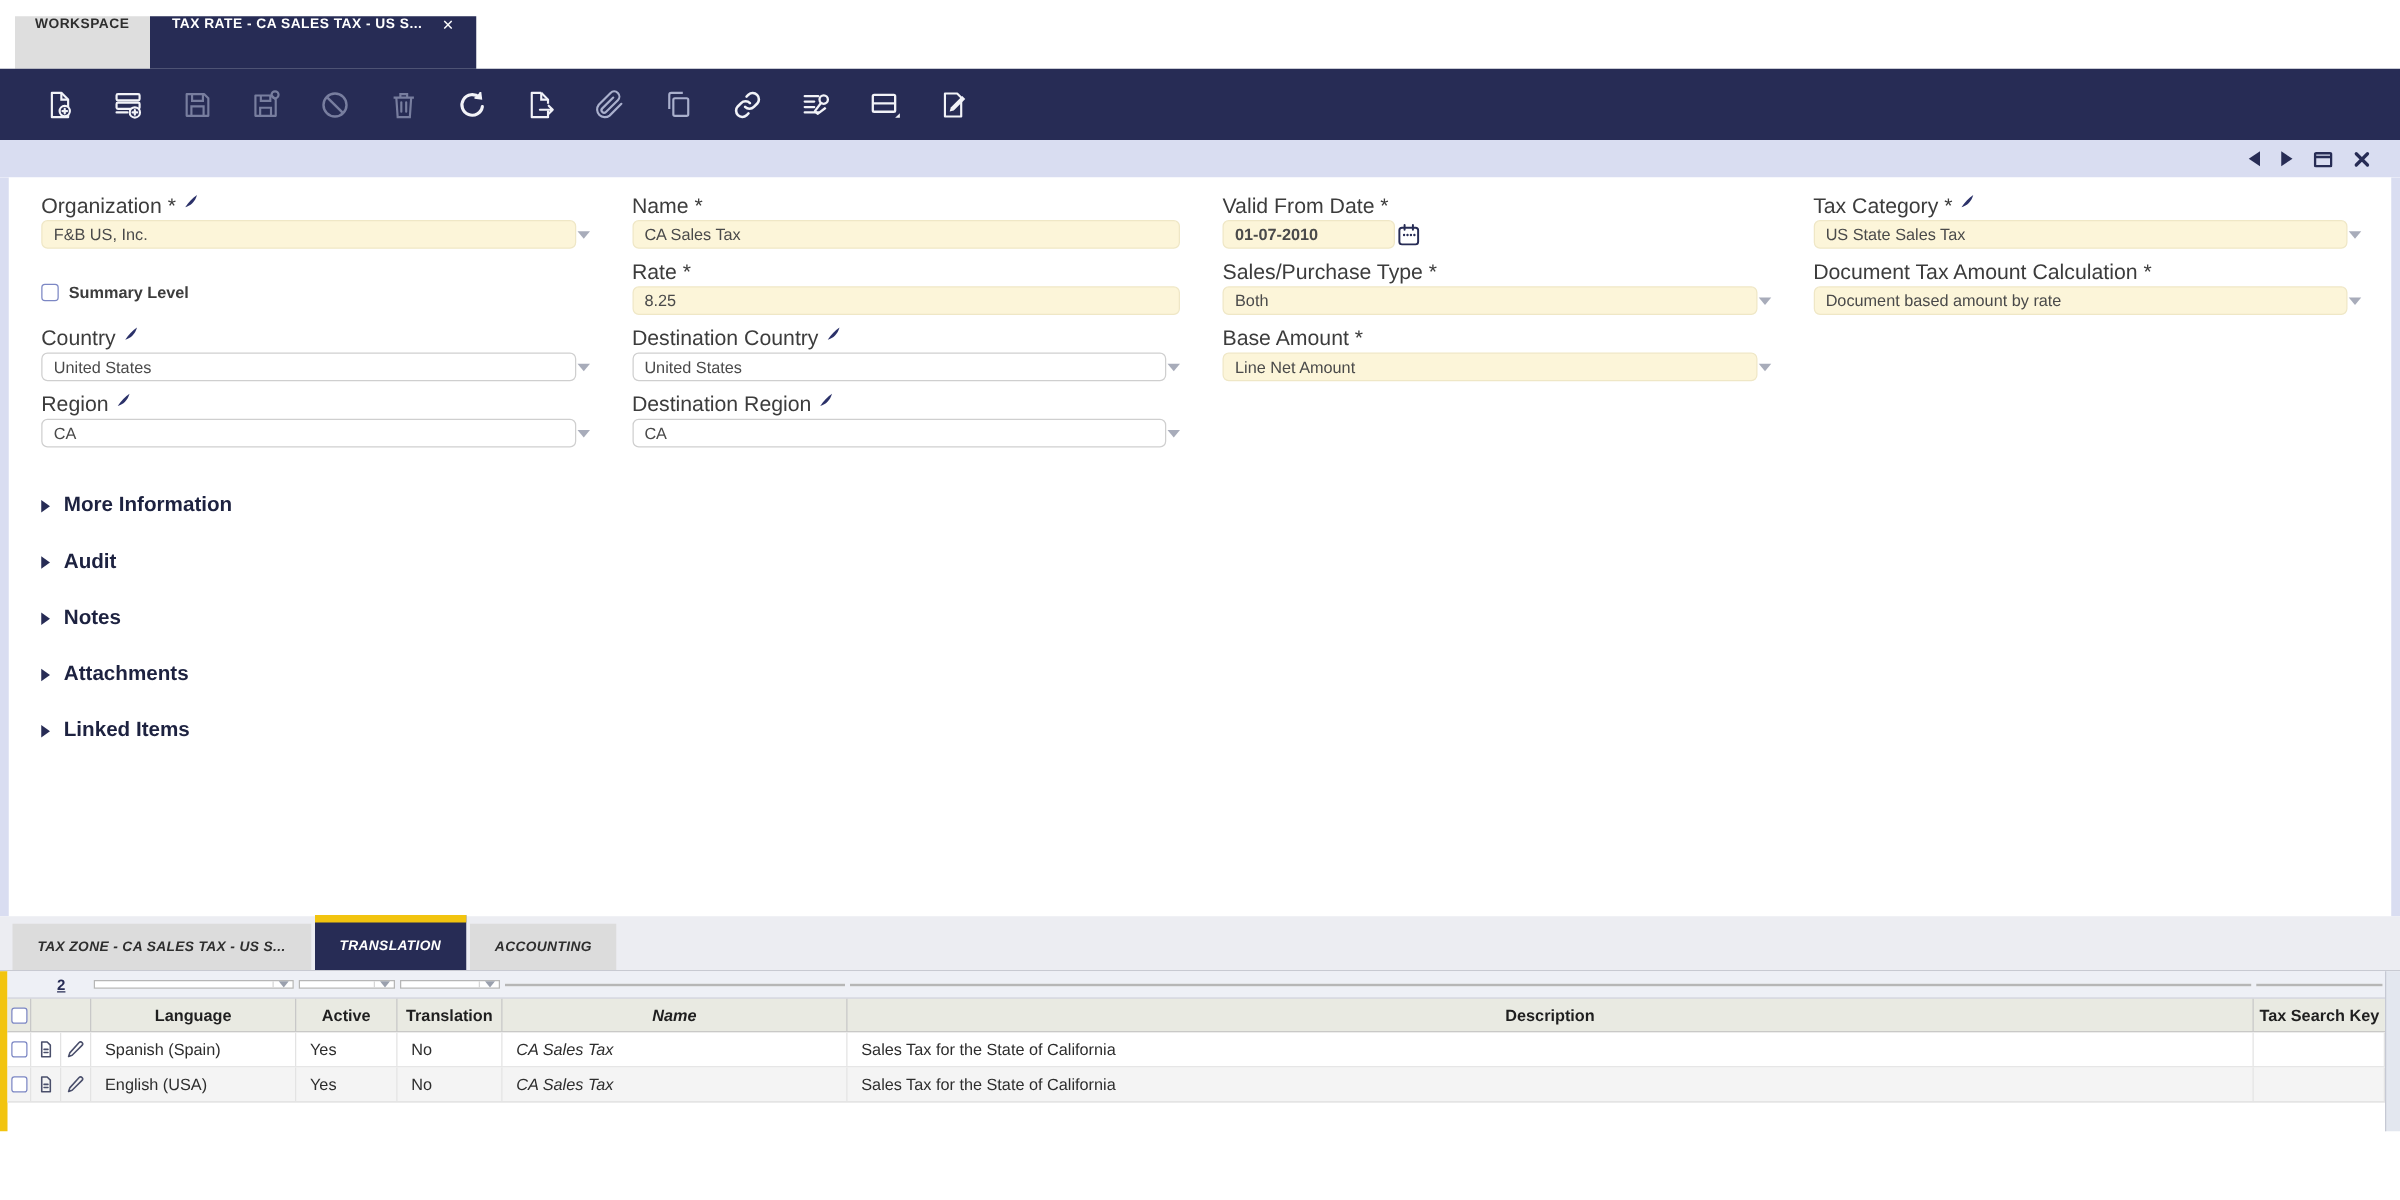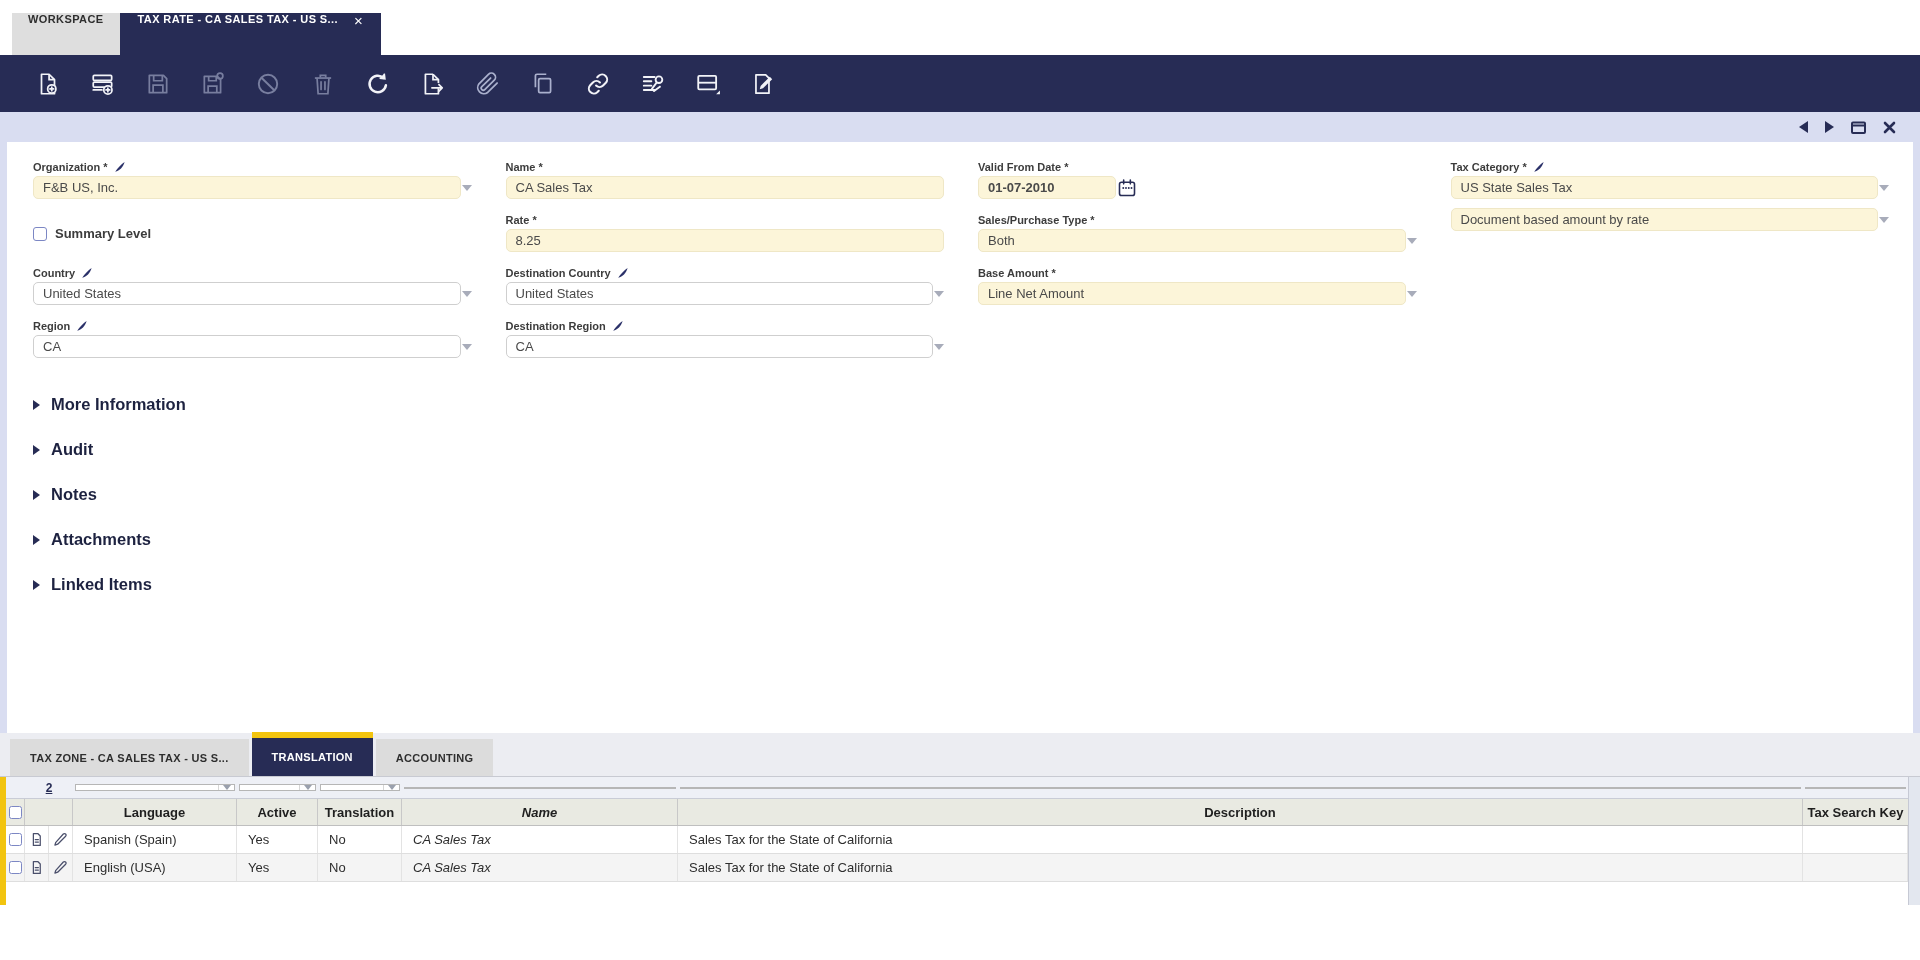--- a/index.html
+++ b/index.html
@@ -23,37 +23,37 @@
   .recband { height:30px; background:#d9ddf1; display:flex; align-items:center; justify-content:flex-end; padding-right:24px; gap:17px; flex:none; }
   .navtri { width:0; height:0; border-top:6px solid transparent; border-bottom:6px solid transparent; cursor:pointer; }
   .navtri.prev { border-right:9px solid #272c55; }
   .navtri.next { border-left:9px solid #272c55; }
   .recicon { color:#272c55; display:flex; align-items:center; cursor:pointer; }
 
   
   .formpanel { height:591px; background:#fff; border-left:7px solid #d9ddf1; border-right:7px solid #d9ddf1; padding:13px 24px 0 26px; flex:none; }
   .fgrid { display:grid; grid-template-columns:repeat(4,1fr); column-gap:34px; row-gap:9px; }
   .fblock { display:flex; flex-direction:column; min-width:0; }
-  .flabel { font-size:11px; font-weight:bold; color:#3c3c3c; height:18px; display:flex; align-items:flex-end; gap:6px; margin-bottom:3px; white-space:nowrap; }
+  .flabel { font-size:17px; font-weight:normal; color:#3c3c3c; height:18px; display:flex; align-items:flex-start; gap:6px; margin-bottom:3px; white-space:nowrap; }
   .fctrl { display:flex; align-items:center; gap:1px; height:23px; }
   .finput { flex:1; height:23px; border-radius:5px; background:#fcf5d9; border:1px solid #efe7c6; display:flex; align-items:center; padding:0 9px; font-size:13px; color:#4a4a4a; overflow:hidden; white-space:nowrap; cursor:text; }
   .finput.optional { background:#fff; border:1px solid #cfcfcf; }
   .finput.short { flex:none; width:138px;font-weight:bold; }
   .ddarrow { width:0; height:0; border-left:5px solid transparent; border-right:5px solid transparent; border-top:6px solid #a8acba; cursor:pointer; flex:none; }
   .quill { flex:none; display:flex; }
   .cbrow { display:flex; align-items:center; gap:8px; height:23px; margin-top:14px; }
   .cbox { width:14px; height:14px; border:1.5px solid #7c87c4; border-radius:3px; background:#fff; cursor:pointer; flex:none; }
   .cblabel { font-size:13px; font-weight:bold; color:#3c3c3c; }
 
   .sections { margin-top:24px; }
   .section { display:flex; align-items:center; gap:11px; height:45px; color:#1d2240; font-size:16.5px; font-weight:bold; cursor:pointer; }
   .sectri { width:0; height:0; border-top:5px solid transparent; border-bottom:5px solid transparent; border-left:7px solid #272c55; }
 
   
-  .dtabbar { height:44px; background:#ecedf2; display:flex; align-items:flex-end; padding-left:10px; gap:3px; border-bottom:1px solid #c8cad2; flex:none; }
+  .dtabbar { height:44px; background:#ecedf2; display:flex; align-items:flex-end; padding-left:10px; gap:3px; border-bottom:1px solid #c8cad2; flex:none;font-style:italic; }
   .dtab { height:37px; padding:0 20px; background:#dcdcdc; color:#2e2e2e; font-size:11px; font-weight:bold; letter-spacing:.3px; display:flex; align-items:center; cursor:pointer; white-space:nowrap; }
   .dtab.active { height:44px; background:#272c55; color:#fff; border-top:6px solid #f2c40f; }
 
   
   .gridwrap { display:flex; flex:none; }
   .ystrip { width:6px; background:#f2c40f; height:128px; flex:none; }
   .gtable { width:1902px; flex:none; }
   .sstrip { width:12px; background:#e3e7ef; border-left:1px solid #c6c9d4; height:128px; flex:none; }
   .gc1{width:19px;} .gc2{width:48px;} .gc3{width:164px;} .gc4{width:81px;} .gc5{width:84px;} .gc6{width:276px;font-style:italic;} .gc7{width:1125px;} .gc8{width:105px;}
   .gcell { flex:none; height:100%; display:flex; align-items:center; overflow:hidden; }
@@ -288,20 +288,23 @@
         <div class="flabel">
             <span>Sales/Purchase Type *</span>
           </div>
         <div class="fctrl">
           <div class="finput">Both</div>
           <div class="ddarrow"></div>
         </div>
       </div>
 
       <div class="fblock">
+        <div class="flabel">
+            <span>Document Tax Amount Calculation *</span>
+          </div>
         <div class="fctrl">
           <div class="finput">Document based amount by rate</div>
           <div class="ddarrow"></div>
         </div>
       </div>
 
       <div class="fblock">
         <div class="flabel">
           <span>Country</span>
           <span class="quill">

